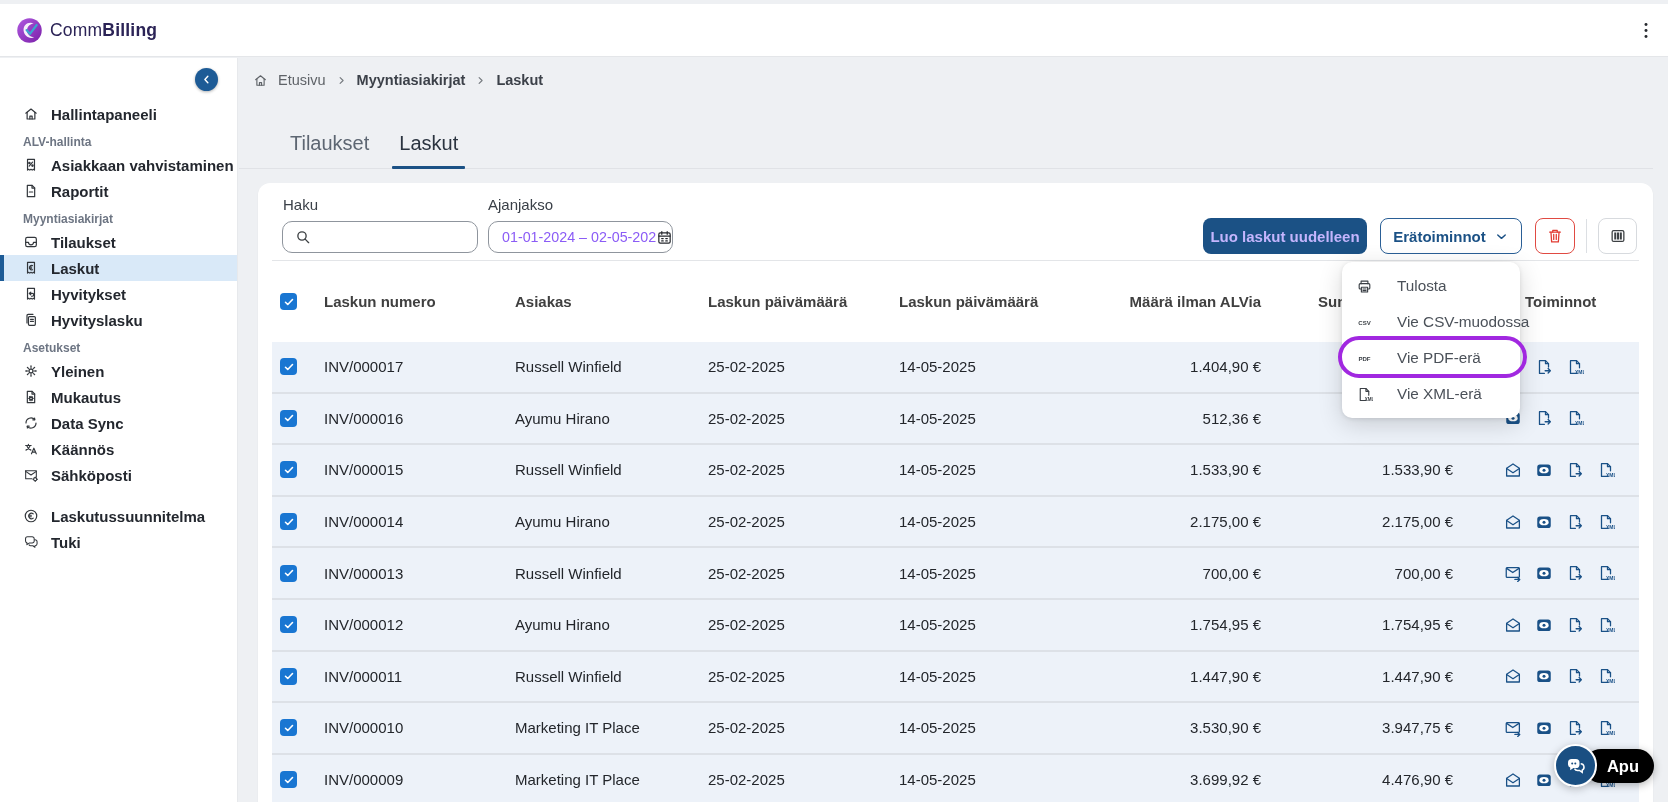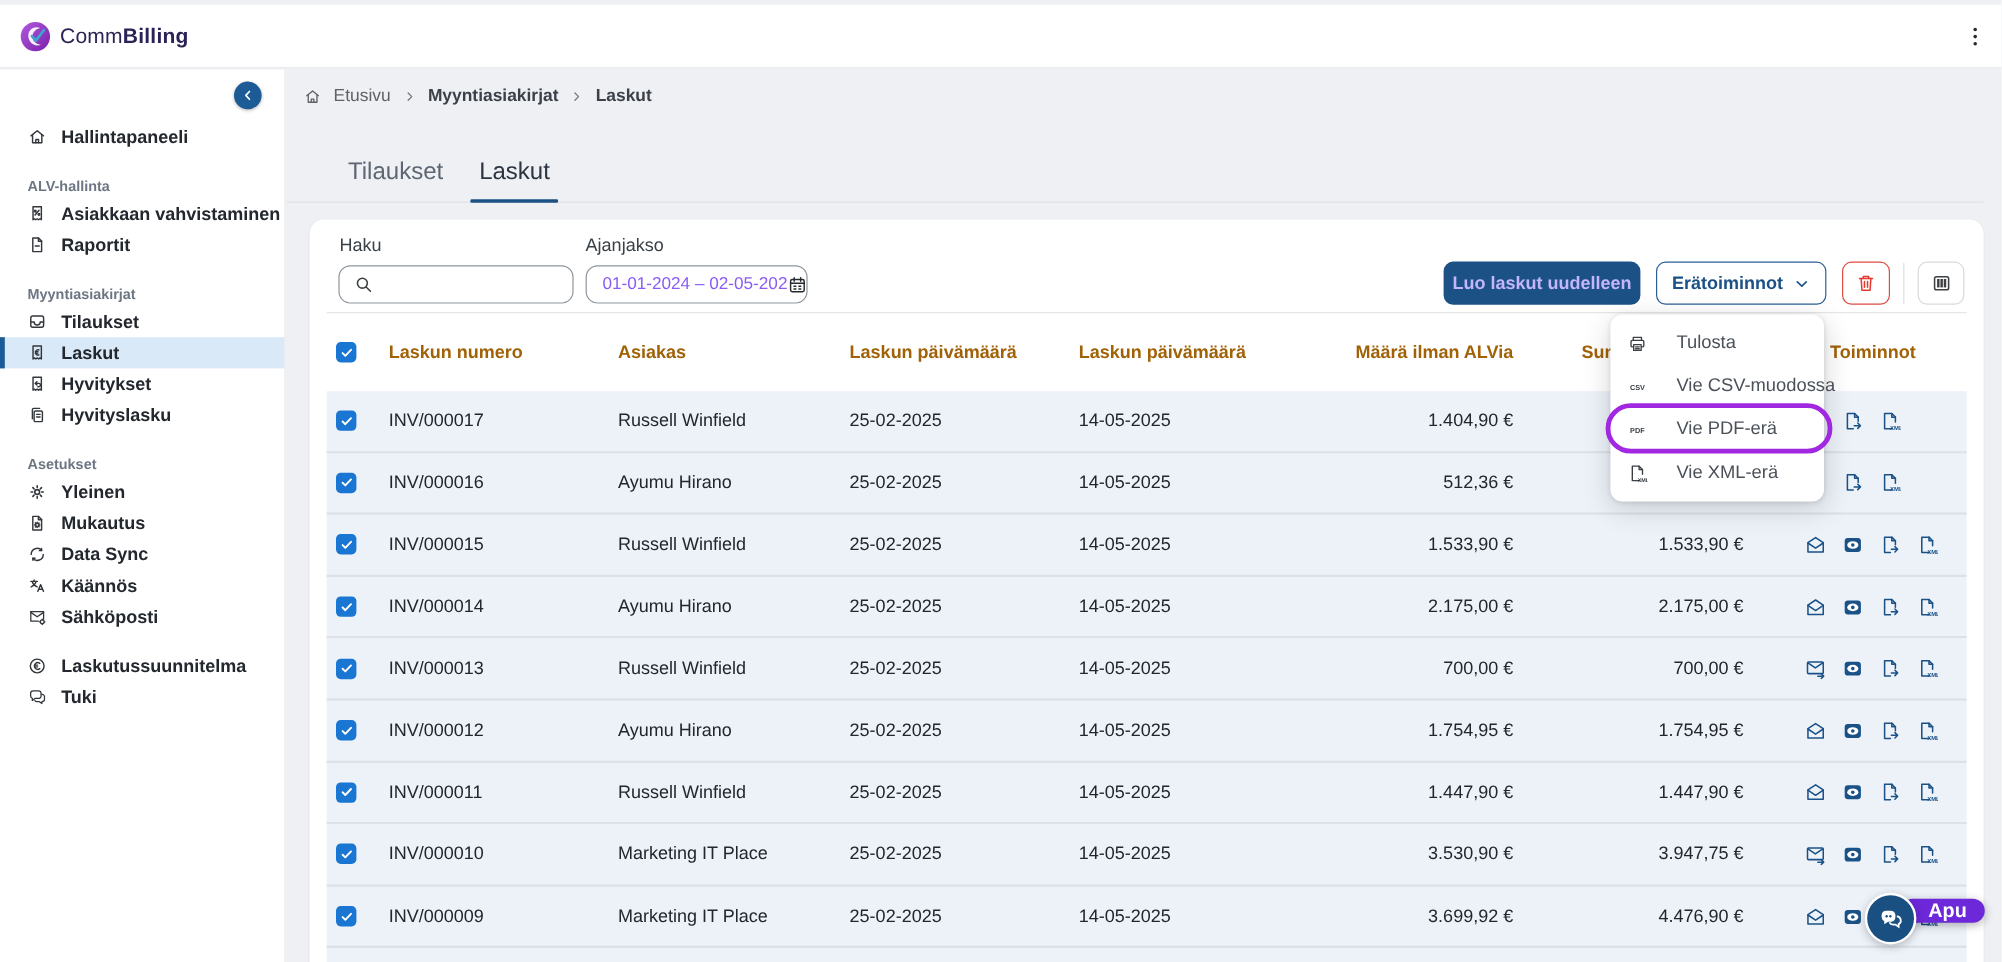--- a/index.html
+++ b/index.html
@@ -14,21 +14,21 @@
 .tb-icon{width:21px;height:21px;cursor:pointer}
 .tb-icon.narrow{width:12px}
 .sidebar{position:absolute;left:0;top:58px;bottom:0;width:238px;background:#fff;border-right:1px solid #e7e9ec;z-index:4}
 .collapse-btn{position:absolute;top:10px;right:19px;width:23px;height:23px;border-radius:50%;background:#1d5b96;color:#fff;display:flex;align-items:center;justify-content:center;cursor:pointer;box-shadow:0 1px 3px rgba(0,0,0,.3)}
 .collapse-btn svg{width:13px;height:13px}
 .nav{padding-top:43px}
 .nav-item{height:26px;display:flex;align-items:center;gap:12px;padding-left:23px;font-size:15px;font-weight:600;color:#23272e;position:relative;cursor:pointer;white-space:nowrap}
 .nav-item .ic{width:16px;height:16px;flex:none;color:#33373c}
 .nav-item.active{background:#d9e9f8}
 .nav-item.active::before{content:"";position:absolute;left:0;top:0;bottom:0;width:4px;background:#1d5b96}
-.nav-sec{margin-top:13px;height:25px;display:flex;align-items:end;padding-left:23px;padding-bottom:3px;font-size:12px;font-weight:700;color:#6d7583}
+.nav-sec{height:25px;display:flex;align-items:end;padding-left:23px;padding-bottom:3px;font-size:12px;font-weight:700;color:#6d7583}
 .nav-gap{height:15px}
 .main{position:absolute;left:239px;top:58px;right:0;bottom:0}
 .breadcrumb{position:absolute;left:14px;top:14px;display:flex;align-items:center;gap:10px;font-size:14.5px}
 .bc-home{width:15px;height:15px;color:#5f6368}
 .bc-link{color:#5f6368}
 .bc-bold{color:#3c4149;font-weight:700}
 .bc-sep{width:11px;height:11px;color:#74797e}
 .tabs{position:absolute;left:0;top:66px;right:15px;height:45px;display:flex;padding-left:44px;gap:16px;border-bottom:1px solid #e0e2e6}
 .tab{font-size:20px;color:#5d6672;position:relative;display:flex;align-items:center;padding:0 7px 6px;cursor:pointer}
 .tab.active{color:#2b3440;font-weight:500}
@@ -45,38 +45,38 @@
 .inp-date .ic{width:17px;height:17px;color:#26292e;flex:none}
 .btn-primary{position:absolute;left:945px;top:35px;width:164px;height:36px;background:#1b5185;color:#c4b5fd;font-weight:700;font-size:15px;border-radius:8px;display:flex;align-items:center;justify-content:center;cursor:pointer}
 .btn-outline{position:absolute;left:1122px;top:35px;width:142px;height:36px;border:1px solid #2a5f96;color:#1b5185;font-weight:700;font-size:15px;border-radius:8px;display:flex;align-items:center;justify-content:center;gap:8px;background:#fff;cursor:pointer}
 .btn-outline .ic{width:15px;height:15px}
 .btn-trash{position:absolute;left:1277px;top:35px;width:40px;height:36px;border:1px solid #e04a42;border-radius:8px;color:#e23b32;display:flex;align-items:center;justify-content:center;background:#fff;cursor:pointer}
 .btn-trash .ic{width:18px;height:18px}
 .tool-divider{position:absolute;left:1328px;top:36px;width:1px;height:34px;background:#dcdfe3}
 .btn-cols{position:absolute;left:1340px;top:35px;width:39px;height:36px;border:1px solid #d7dade;border-radius:8px;color:#3c4043;display:flex;align-items:center;justify-content:center;background:#fff;cursor:pointer}
 .btn-cols .ic{width:18px;height:18px}
 .table{position:absolute;left:14px;right:14px;top:77px;bottom:-20px;overflow:hidden}
-.thead{height:66px;border-top:1px solid #e3e5e8;display:flex;align-items:center;font-weight:600;font-size:15px;color:#a16207}
+.thead{height:82px;border-top:1px solid #e3e5e8;display:flex;align-items:center;font-weight:600;font-size:15px;color:#404040}
 .trow{height:51.6px;border-bottom:2px solid #dde1e7;background:#edf2f9;display:flex;align-items:center;font-size:15px;color:#23262b}
 .trow>div,.thead>div{white-space:nowrap}
 .c1{width:52px;padding-left:8px}
 .c2{width:191px}.c3{width:193px}.c4{width:191px}.c5{width:182px}
 .c6{width:180px;text-align:right}
 .c7{width:192px;text-align:right}
 .c7h{width:192px;text-align:left;padding-left:57px}
 .c8{flex:1;padding-left:51px;display:flex;gap:13px;align-items:center}
 .c8h{flex:1;padding-left:72px}
 .check{width:17px;height:17px;border-radius:4px;background:#1976d2;display:flex;align-items:center;justify-content:center;cursor:pointer}
 .check svg{width:12px;height:12px}
 .act{width:18px;height:18px;color:#1a5187;cursor:pointer}
 .menu{position:absolute;left:1103px;top:204px;width:178px;padding:6px 0;background:#fff;border-radius:10px;box-shadow:0 6px 24px rgba(0,0,0,.16),0 1px 4px rgba(0,0,0,.1);z-index:20}
 .menu-item{height:36px;display:flex;align-items:center;padding:0 12px 0 14px;gap:24px;font-size:15.3px;color:#4b5159;cursor:pointer;white-space:nowrap}
 .menu-item .mi{width:17px;height:17px;color:#3b4046;flex:none}
 .hl-ring{position:absolute;left:1099px;top:278px;width:189px;height:42px;border:4px solid #a128e0;border-radius:21px;z-index:21;pointer-events:none}
-.help-pill{position:absolute;left:1584px;top:749px;width:70px;height:20px;border-radius:17px;background:#6d28d9;color:#fff;font-size:16.5px;font-weight:700;display:flex;align-items:center;justify-content:flex-end;padding-right:15px;z-index:22;box-shadow:0 2px 8px rgba(0,0,0,.3);cursor:pointer}
+.help-pill{position:absolute;left:1584px;top:749px;width:70px;height:34px;border-radius:17px;background:#000000;color:#fff;font-size:16.5px;font-weight:700;display:flex;align-items:center;justify-content:flex-end;padding-right:15px;z-index:22;box-shadow:0 2px 8px rgba(0,0,0,.3);cursor:pointer}
 .help-circle{position:absolute;left:1554px;top:744px;width:43px;height:43px;border-radius:50%;background:#1a4f82;border:2.5px solid #fff;z-index:23;display:flex;align-items:center;justify-content:center;box-shadow:0 2px 8px rgba(0,0,0,.25);cursor:pointer}
 .help-circle .ic{width:24px;height:24px}
 </style>
 </head>
 <body>
 
 <header class="topbar">
   <div class="logo">
     <span class="logo-mark">
         <svg viewBox="0 0 32 32" width="100%" height="100%">

